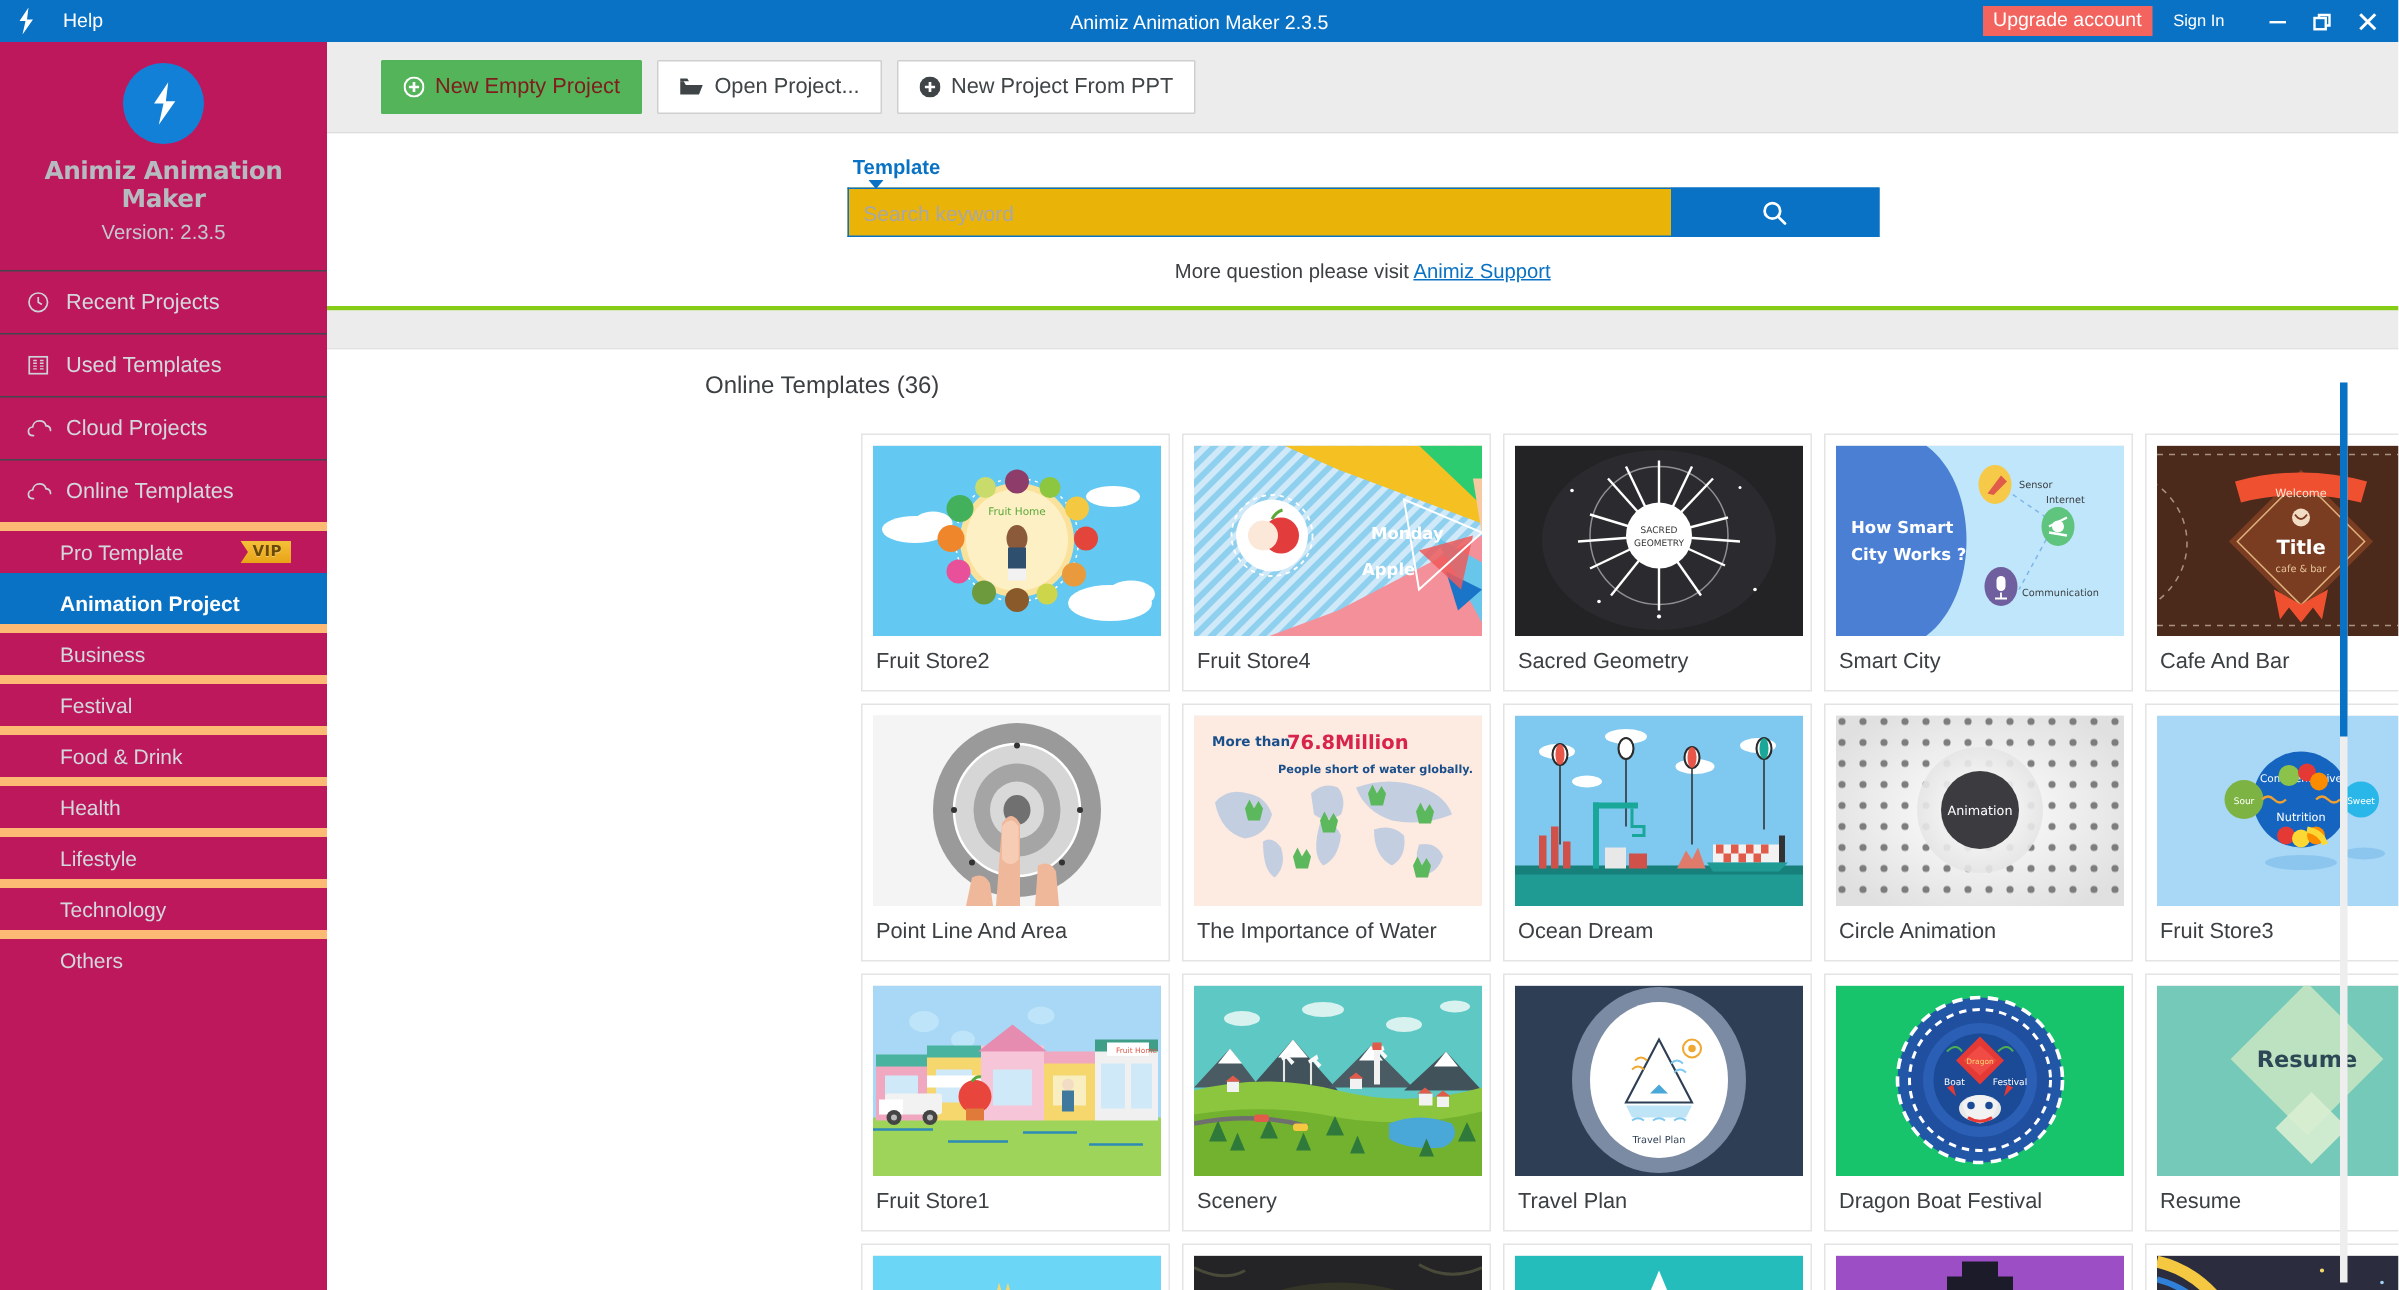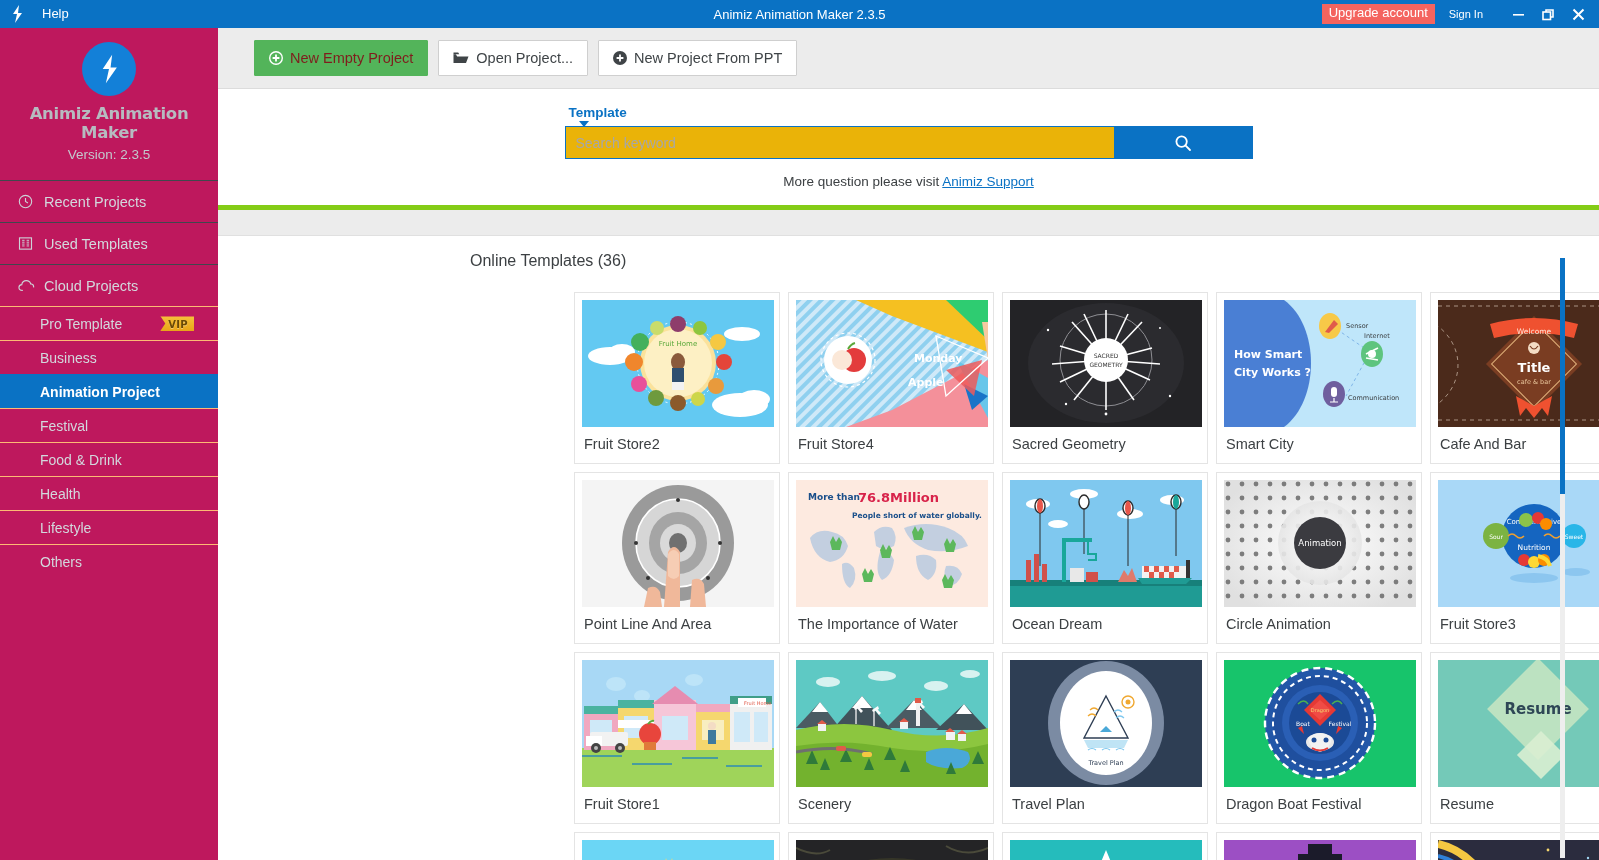--- a/index.html
+++ b/index.html
@@ -72,21 +72,21 @@
     padding-left: 18px; font-size: 14.5px; color: #d3d8dd;
     border-top: 1px solid #41474d;
     cursor: pointer; position: relative;
   }
   .nav-item .nicon { width: 26px; display: flex; align-items: center; color: #cdd2d7; }
   .nav-item .nicon svg { display: block; }
 
   .subnav-item {
     height: 34px; display: flex; align-items: center;
     padding-left: 40px; font-size: 14px; color: #d3d8dd;
-    border-top: 1px solid #fdba74;
+    border-top: 6px solid #fdba74;
     cursor: pointer; position: relative;
   }
   .subnav-item.active {
     background: #0a72c4; color: #ffffff; font-weight: bold; border-top-color: #0a72c4;
   }
   .vip-badge {
     position: absolute; right: 24px; top: 50%; transform: translateY(-50%);
     background: linear-gradient(#f5c13a, #e8a317);
     color: #6b4a05; font-size: 10px; font-weight: bold;
     padding: 2px 6px 2px 8px; letter-spacing: .3px;
@@ -110,21 +110,21 @@
     cursor: pointer; border-radius: 1px;
     white-space: nowrap;
   }
   .btn.primary { background: #53b45a; border-color: #53b45a; color: #7f1d1d; }
   .btn .bicon { display: flex; align-items: center; }
   .btn .bicon svg { display: block; }
 
   .searchzone {
     background: #ffffff; flex: 0 0 auto;
     padding: 14px 0 16px; text-align: center;
-    border-bottom: 5px solid #84cc16;
+    border-bottom: 3px solid #84cc16;
   }
   .tmpl-tab-wrap { width: 688px; margin: 0 auto; text-align: left; position: relative; }
   .tmpl-tab {
     display: inline-block; color: #0a72c4; font-size: 13.5px; font-weight: bold;
     padding: 0 4px 6px 4px; position: relative;
   }
   .tmpl-tab:after {
     content: ""; position: absolute; left: 14px; bottom: -1px;
     border-left: 5px solid transparent; border-right: 5px solid transparent;
     border-top: 6px solid #0a72c4;
@@ -246,42 +246,54 @@
         <div class="nav-item">
           <span class="nicon">
             <svg width="17" height="15" viewBox="0 0 18 14">
                 <path d="M4.6 12.2 C2.3 12.2 1 10.8 1 9.1 C1 7.5 2.3 6.2 4 6.1 C4.3 3.6 6.3 1.8 8.8 1.8 C11 1.8 12.9 3.2 13.4 5.2" fill="none" stroke="currentColor" stroke-width="1.2" stroke-linecap="round"></path>
                 <path d="M13.4 5.2 C15.2 5.4 16.6 6.7 16.6 8.5" fill="none" stroke="currentColor" stroke-width="1.2" stroke-linecap="round"></path>
                 <path d="M4.6 12.2 H12.4" stroke="currentColor" stroke-width="1.2" stroke-linecap="round" opacity="0"></path>
               </svg>
           </span>
           <span>Cloud Projects</span>
         </div>
+        <div class="nav-item">
+          <span class="nicon">
+            <svg width="17" height="15" viewBox="0 0 18 14">
+                <path d="M4.6 12.2 C2.3 12.2 1 10.8 1 9.1 C1 7.5 2.3 6.2 4 6.1 C4.3 3.6 6.3 1.8 8.8 1.8 C11 1.8 12.9 3.2 13.4 5.2" fill="none" stroke="currentColor" stroke-width="1.2" stroke-linecap="round"></path>
+                <path d="M13.4 5.2 C15.2 5.4 16.6 6.7 16.6 8.5" fill="none" stroke="currentColor" stroke-width="1.2" stroke-linecap="round"></path>
+              </svg>
+          </span>
+          <span>Online Templates</span>
+        </div>
 
         <div class="subnav-item">
           <span>Pro Template</span>
           <span class="vip-badge">VIP</span>
         </div>
+        <div class="subnav-item active">
+          <span>Animation Project</span>
+        </div>
         <div class="subnav-item">
           <span>Business</span>
         </div>
-        <div class="subnav-item active">
-          <span>Animation Project</span>
-        </div>
         <div class="subnav-item">
           <span>Festival</span>
         </div>
         <div class="subnav-item">
           <span>Food &amp; Drink</span>
         </div>
         <div class="subnav-item">
           <span>Health</span>
         </div>
         <div class="subnav-item">
           <span>Lifestyle</span>
+        </div>
+        <div class="subnav-item">
+          <span>Technology</span>
         </div>
         <div class="subnav-item">
           <span>Others</span>
         </div>
       </div>
     </div>
 
     <div class="main">
 
       <div class="toolbar">

